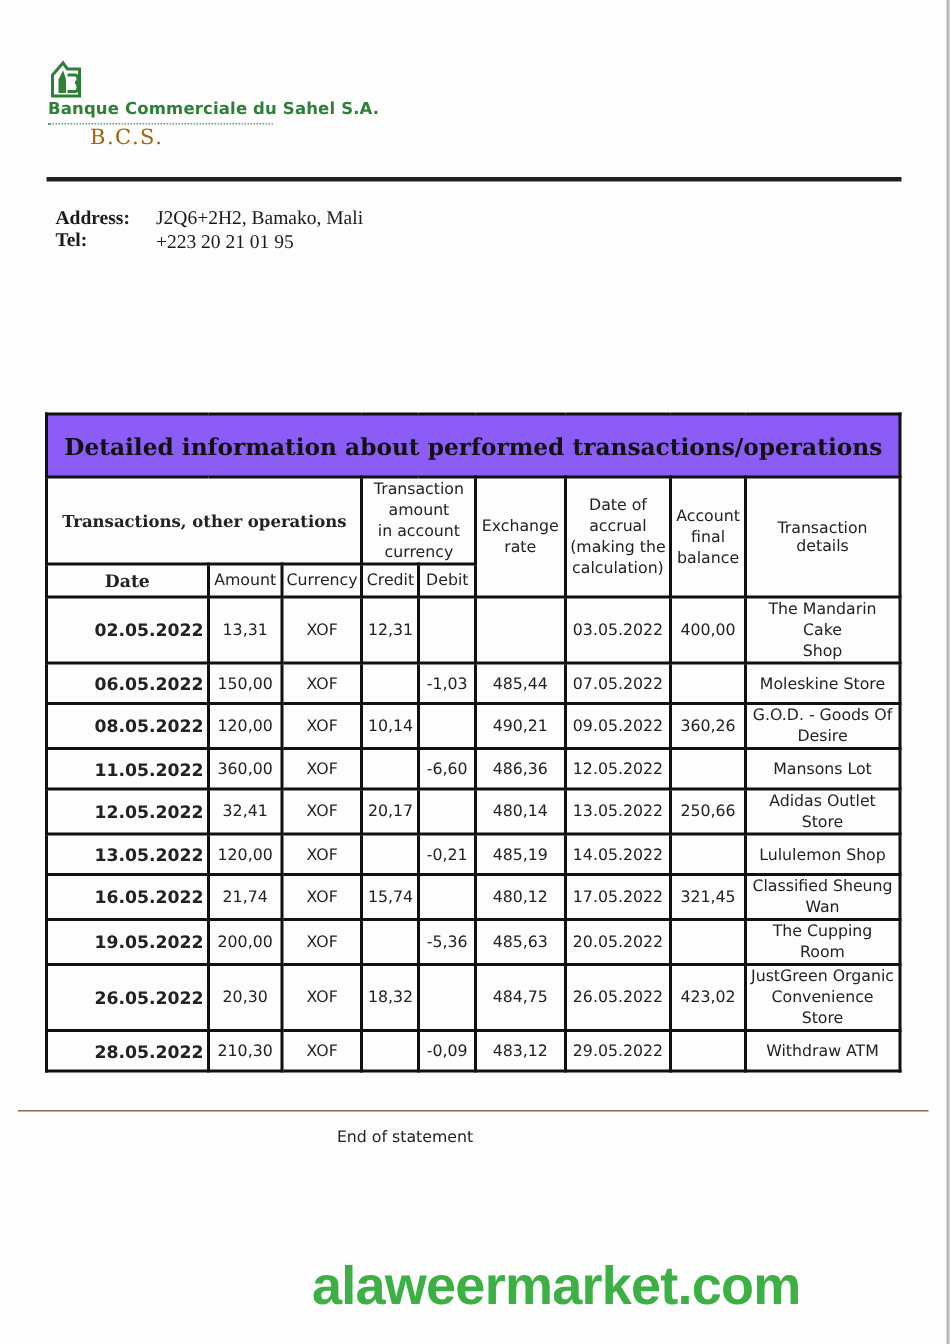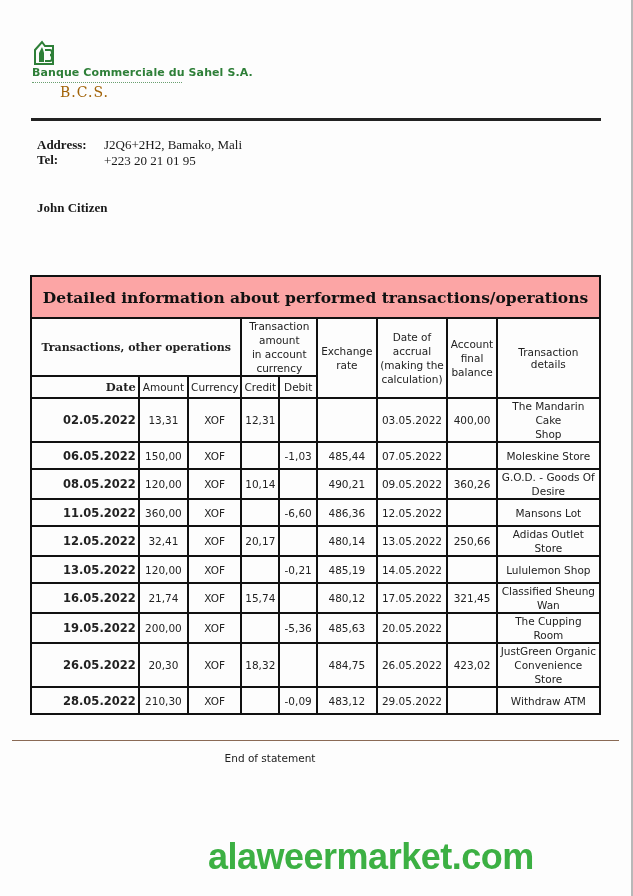--- a/index.html
+++ b/index.html
@@ -20,25 +20,25 @@
   .client { position: absolute; left: 37px; top: 200px; font-size: 13px; line-height: 15px; }
   .client .name { font-weight: bold; }
   .client .street { margin-top: 0px; }
 
   table.tx {
     position: absolute; left: 30px; top: 275px; width: 571px; border-collapse: collapse;
     font-family: "DejaVu Sans", sans-serif; font-size: 10.5px; color: #222;
   }
   table.tx td, table.tx th { border: 2px solid #111; text-align: center; vertical-align: middle; padding: 0 2px; font-weight: normal; }
   table.tx th.title {
-    background: #fca5a5; height: 40px; font-family: "DejaVu Serif", serif; font-weight: bold; font-size: 15.5px; color: #111; margin-top: 16px;
+    background: #8b5cf6; height: 40px; font-family: "DejaVu Serif", serif; font-weight: bold; font-size: 15.5px; color: #111; margin-top: 16px;
   }
   table.tx .h-group { font-family: "DejaVu Serif", serif; font-weight: bold; font-size: 11px; }
   table.tx .h-sub { height: 22px; }
-  table.tx .h-date { font-family: "DejaVu Serif", serif; font-weight: bold; font-size: 11.5px; text-align: right; }
+  table.tx .h-date { font-family: "DejaVu Serif", serif; font-weight: bold; font-size: 11.5px; }
   table.tx .h-multi { line-height: 14px; }
   table.tx td.date { font-family: "DejaVu Sans", sans-serif; font-weight: bold; font-size: 11.5px; padding-left: 31px; }
   table.tx tr.row td { height: 25px; }
   table.tx tr.row.tall td { height: 33px; text-align: center; }
   table.tx td.details { line-height: 14px; }
 
   .bottom-rule { position: absolute; left: 12px; top: 740px; width: 607px; height: 1px; background: #8a6a55; }
   .end { position: absolute; left: 0; width: 540px; top: 752px; text-align: center; font-family: "DejaVu Sans", sans-serif; font-size: 10.5px; color: #222; }
   .watermark {
     position: absolute; left: 208px; top: 836px; font-family: "Liberation Sans", sans-serif; font-weight: bold;
@@ -64,21 +64,20 @@
 <div class="top-rule"></div>
 
 <div class="addr">
   <span class="lbl" style="top:0">Address:</span>
   <span class="val" style="top:0">J2Q6+2H2, Bamako, Mali</span>
   <span class="lbl" style="top:15px">Tel:</span>
   <span class="val" style="top:16px">+223 20 21 01 95</span>
 </div>
 
 <div class="client">
-  <div class="name">John Citizen</div>
 </div>
 
 <table class="tx">
   <colgroup>
     <col style="width:76px">
       <col style="width:51px">
       <col style="width:53px">
     <col style="width:38px">
       <col style="width:41px">
       <col style="width:61px">

